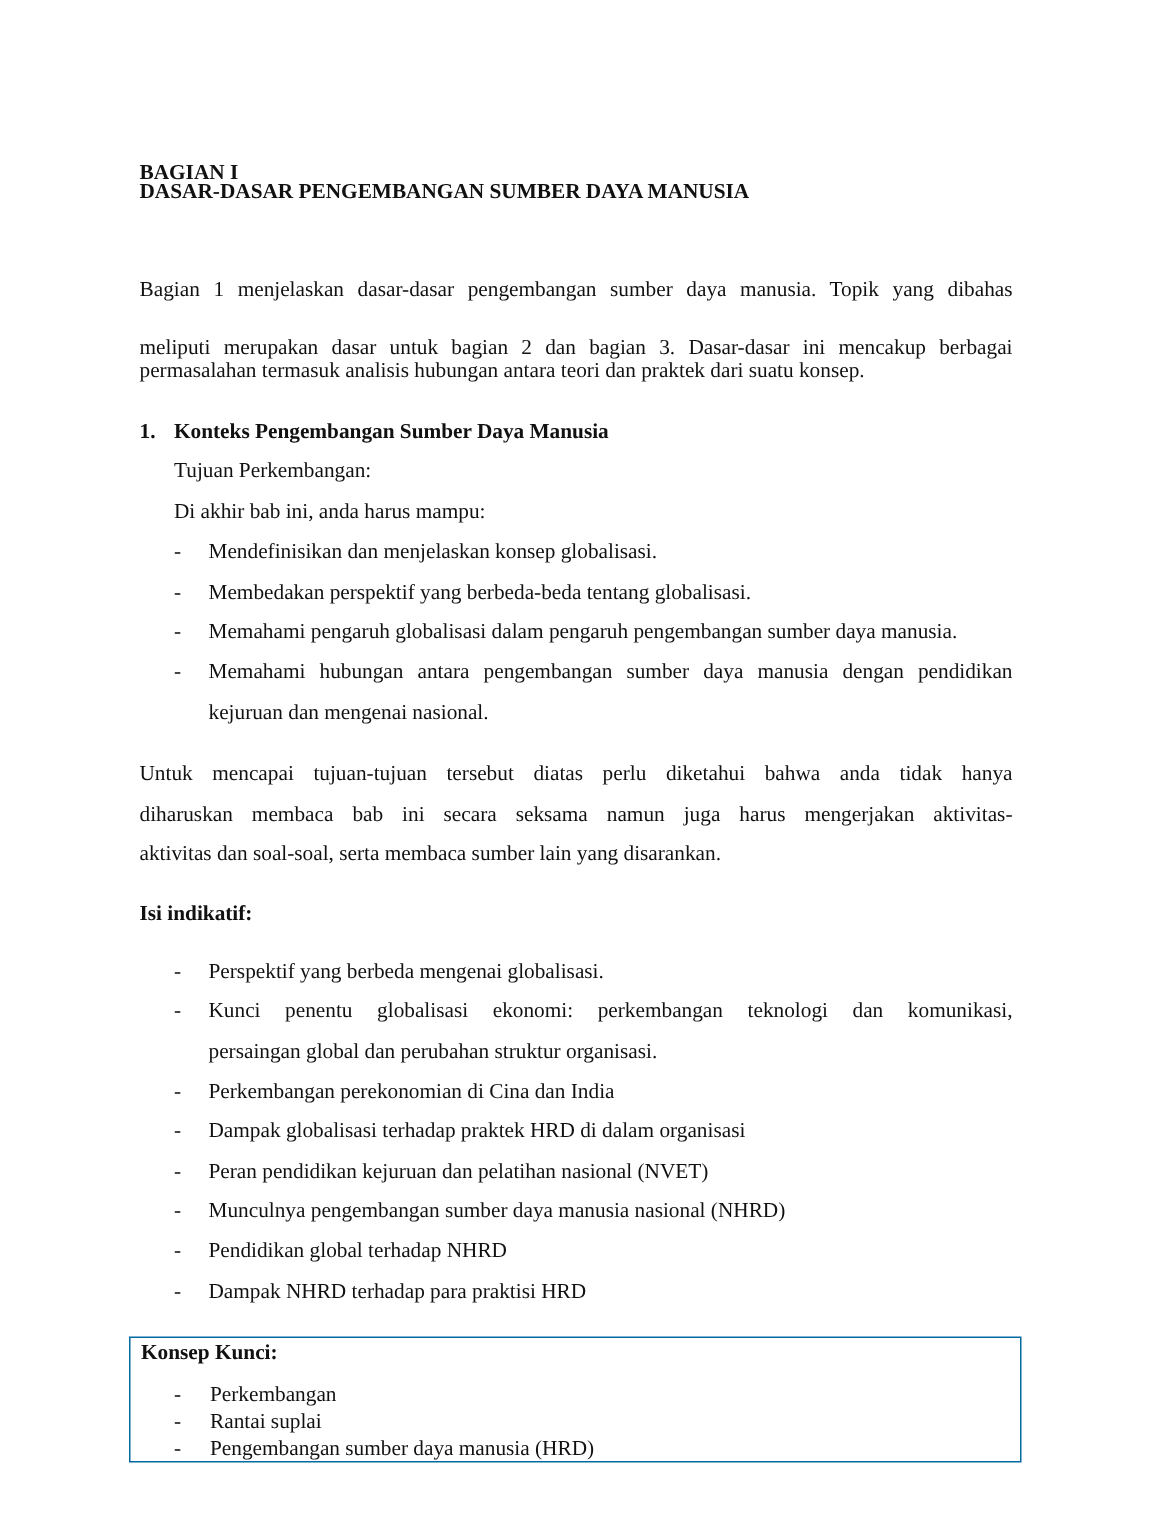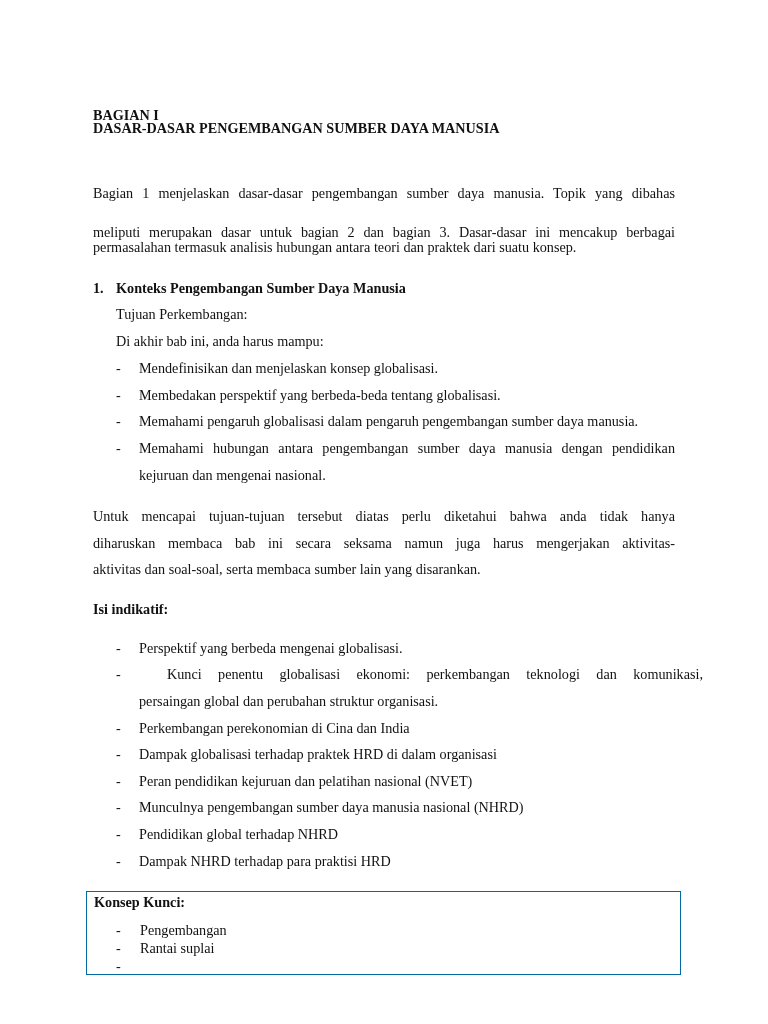--- a/index.html
+++ b/index.html
@@ -60,38 +60,39 @@
     <div class="just" style="top:535px;">diharuskan membaca bab ini secara seksama namun juga harus mengerjakan aktivitas-</div>
     <div class="line" style="top:561px;">aktivitas dan soal-soal, serta membaca sumber lain yang disarankan.</div>
   </div>
 
   <div class="line bold" style="top:601px;">Isi indikatif:</div>
 
   <div>
     <span class="dash" style="top:640px;">-</span>
     <span class="item" style="top:640px;">Perspektif yang berbeda mengenai globalisasi.</span>
     <span class="dash" style="top:666px;">-</span>
-    <span class="item-just" style="top:666px;margin-left:28px;">Kunci penentu globalisasi ekonomi: perkembangan teknologi dan komunikasi,</span>
+    <span class="item-just" style="top:666px;">Kunci penentu globalisasi ekonomi: perkembangan teknologi dan komunikasi,</span>
     <span class="item" style="top:693px;">persaingan global dan perubahan struktur organisasi.</span>
     <span class="dash" style="top:720px;">-</span>
     <span class="item" style="top:720px;">Perkembangan perekonomian di Cina dan India</span>
     <span class="dash" style="top:746px;">-</span>
     <span class="item" style="top:746px;">Dampak globalisasi terhadap praktek HRD di dalam organisasi</span>
     <span class="dash" style="top:773px;">-</span>
     <span class="item" style="top:773px;">Peran pendidikan kejuruan dan pelatihan nasional (NVET)</span>
     <span class="dash" style="top:799px;">-</span>
     <span class="item" style="top:799px;">Munculnya pengembangan sumber daya manusia nasional (NHRD)</span>
     <span class="dash" style="top:826px;">-</span>
     <span class="item" style="top:826px;">Pendidikan global terhadap NHRD</span>
     <span class="dash" style="top:853px;">-</span>
     <span class="item" style="top:853px;font-family:Liberation Serif, serif;">Dampak NHRD terhadap para praktisi HRD</span>
   </div>
 
   <div class="box">
     <div class="box-title bold">Konsep Kunci:</div>
     <span class="box-dash" style="top:30px;">-</span>
-    <span class="box-item" style="top:30px;">Pengembangan</span>
+    <span class="box-item" style="top:30px;">Perkembangan</span>
     <span class="box-dash" style="top:48px;">-</span>
     <span class="box-item" style="top:48px;">Rantai suplai</span>
     <span class="box-dash" style="top:66px;">-</span>
+    <span class="box-item" style="top:66px;">Pengembangan sumber daya manusia (HRD)</span>
   </div>
 
 </div>
 
 </body></html>

